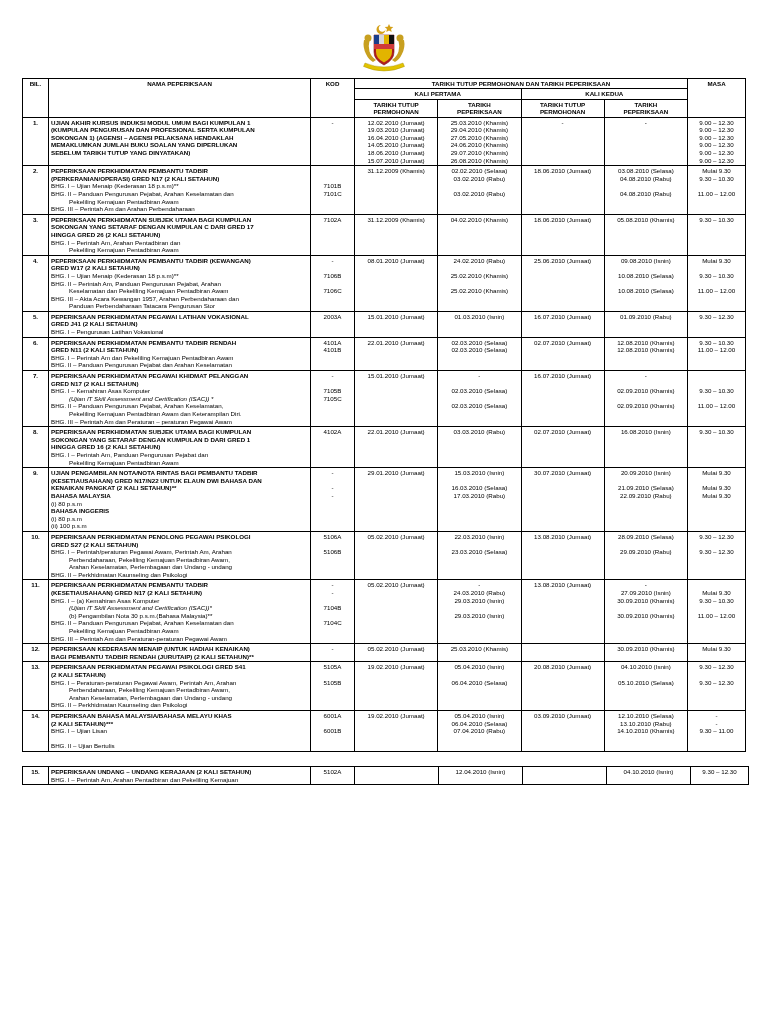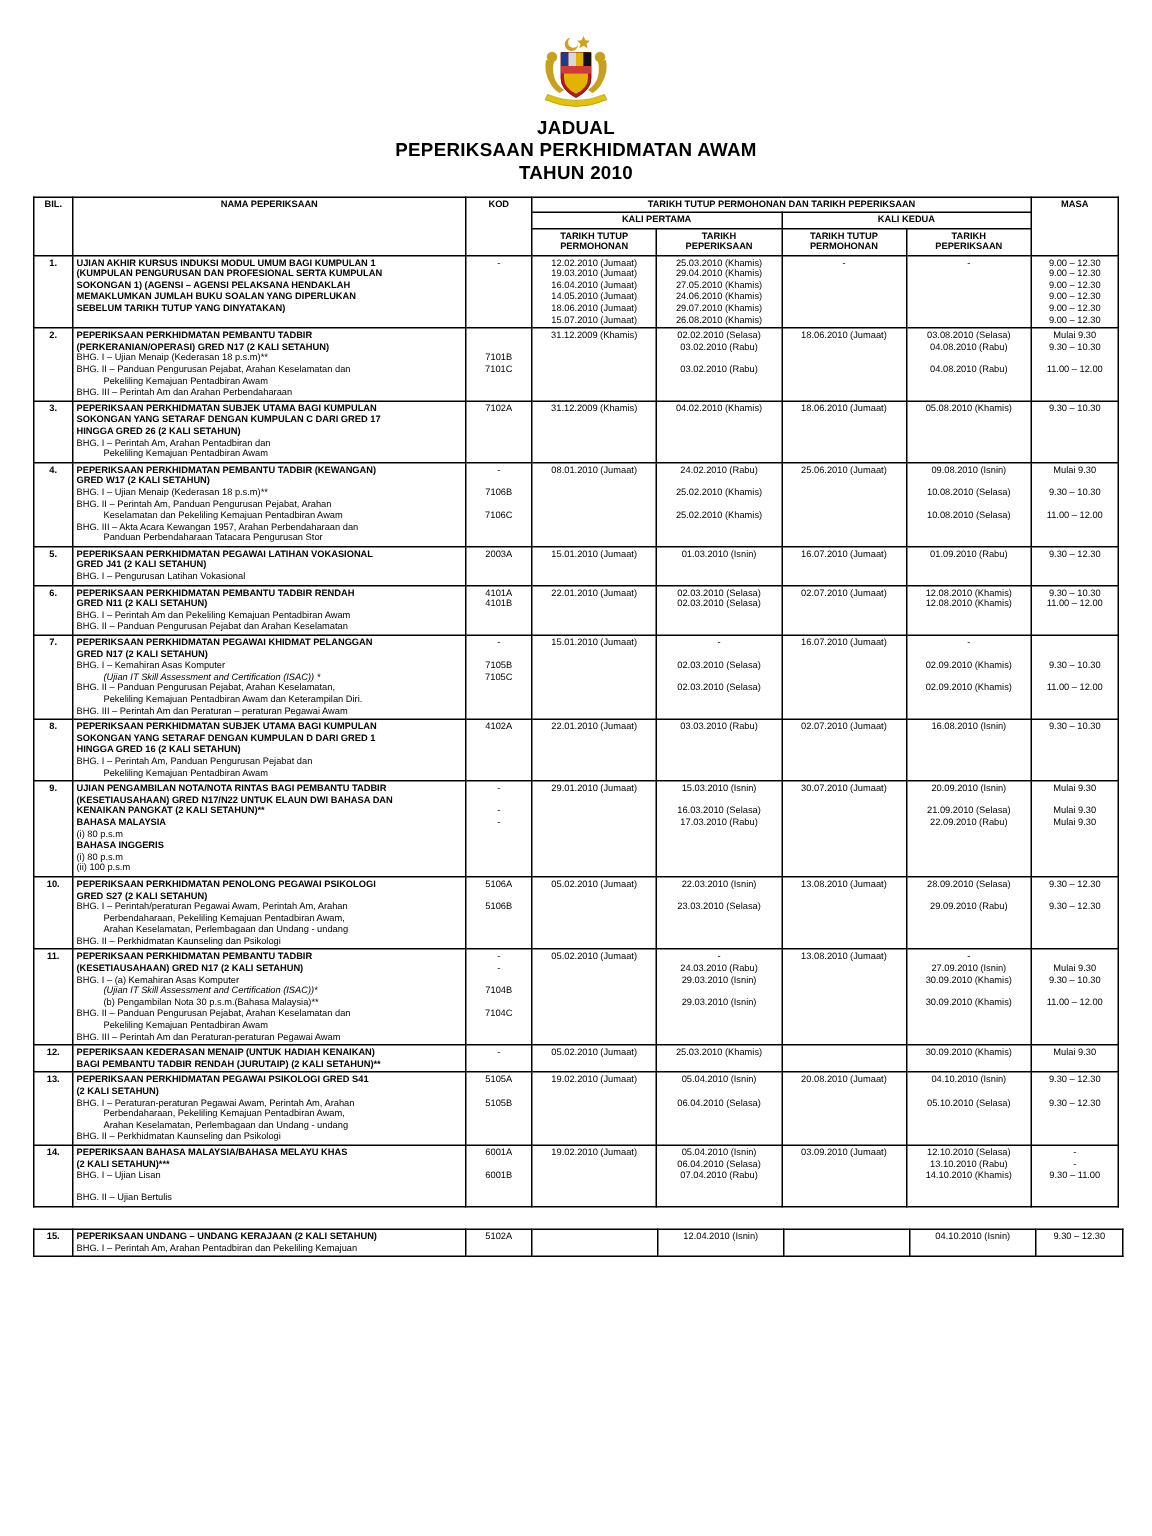--- a/index.html
+++ b/index.html
@@ -94,25 +94,20 @@
       <rect x="36" y="26" width="10" height="18" fill="#d8d8d8"></rect>
       <rect x="46" y="26" width="10" height="18" fill="#e2b400"></rect>
       <rect x="56" y="26" width="10" height="18" fill="#111111"></rect>
       <rect x="26" y="44" width="40" height="10" fill="#cf3a3a"></rect>
       <path d="M30 54 h32 v6 q0 13 -16 21 q-16 -8 -16 -21 z" fill="#e2b400"></path>
 
       <path d="M8 82 q38 16 76 0 l3 7 q-41 18 -82 0 z" fill="#e2c300" stroke="#a08800" stroke-width="0.8"></path>
     </svg>
   </div>
 
-  <div class="doc-title">
-    <div>JADUAL</div>
-    <div>PEPERIKSAAN PERKHIDMATAN AWAM</div>
-    <div>TAHUN 2010</div>
-  </div>
 
   <table class="sched">
     <thead>
       <tr>
         <th class="c-bil" rowspan="3">BIL.</th>
         <th class="c-nama" rowspan="3">NAMA PEPERIKSAAN</th>
         <th class="c-kod" rowspan="3">KOD</th>
         <th colspan="4">TARIKH TUTUP PERMOHONAN DAN TARIKH PEPERIKSAAN</th>
         <th class="c-masa" rowspan="3">MASA</th>
       </tr>

